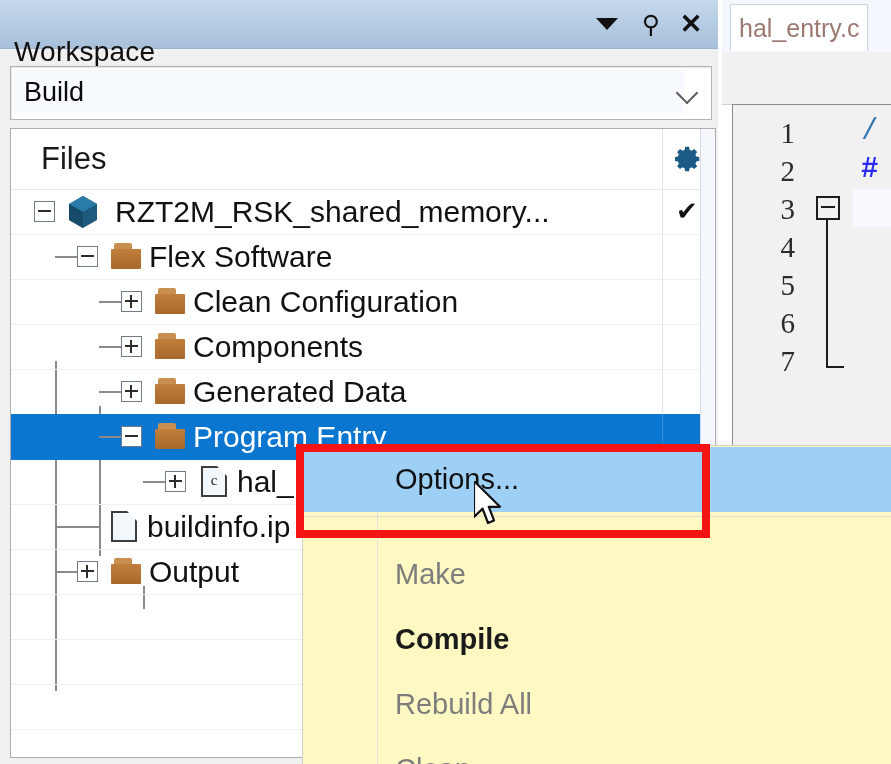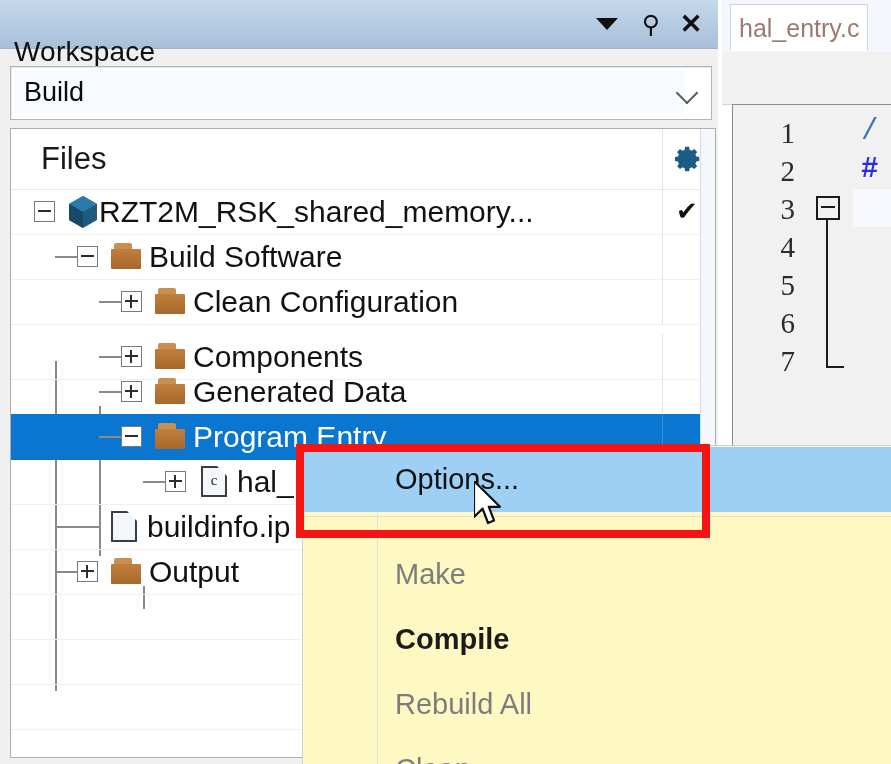--- a/index.html
+++ b/index.html
@@ -301,47 +301,47 @@
         <div class="trow" style="top:60px;">
           <div class="tcolsep"></div>
           <div class="expander" style="left:23px;"></div>
           <div class="cube-ico" style="left:56px;">
             <svg width="32" height="33" viewBox="0 0 32 33">
               <polygon points="16,1 30,9 30,25 16,33 2,25 2,9" fill="#1d5a7d"></polygon>
               <polygon points="16,1 30,9 16,17 2,9" fill="#2a7ba8"></polygon>
               <polygon points="2,9 16,17 16,33 2,25" fill="#174a68"></polygon>
             </svg>
           </div>
-          <div class="tlabel" style="left:88px;text-align:center;">RZT2M_RSK_shared_memory...</div>
+          <div class="tlabel" style="left:104px;text-align:center;">RZT2M_RSK_shared_memory...</div>
           <div class="check-cell">✔</div>
         </div>
 
         <div class="trow" style="top:105px;">
           <div class="tcolsep"></div>
           <div class="hline" style="left:44px; top:22px; width:22px;"></div>
           <div class="expander" style="left:66px;"></div>
           <div class="folder-ico" style="left:100px;">
             <div class="tab"></div>
               <div class="body"></div>
           </div>
-          <div class="tlabel" style="left:138px;">Build Software</div>
+          <div class="tlabel" style="left:138px;">Flex Software</div>
         </div>
 
         <div class="trow" style="top:150px;">
           <div class="tcolsep"></div>
           <div class="hline" style="left:88px; top:22px; width:22px;"></div>
           <div class="expander plus" style="left:110px;"></div>
           <div class="folder-ico" style="left:144px;">
             <div class="tab"></div>
               <div class="body"></div>
           </div>
           <div class="tlabel" style="left:182px;">Clean Configuration</div>
         </div>
 
-        <div class="trow" style="top:205px;">
+        <div class="trow" style="top:195px;">
           <div class="tcolsep"></div>
           <div class="hline" style="left:88px; top:22px; width:22px;"></div>
           <div class="expander plus" style="left:110px;"></div>
           <div class="folder-ico" style="left:144px;">
             <div class="tab"></div>
               <div class="body"></div>
           </div>
           <div class="tlabel" style="left:182px;">Components</div>
         </div>
 

